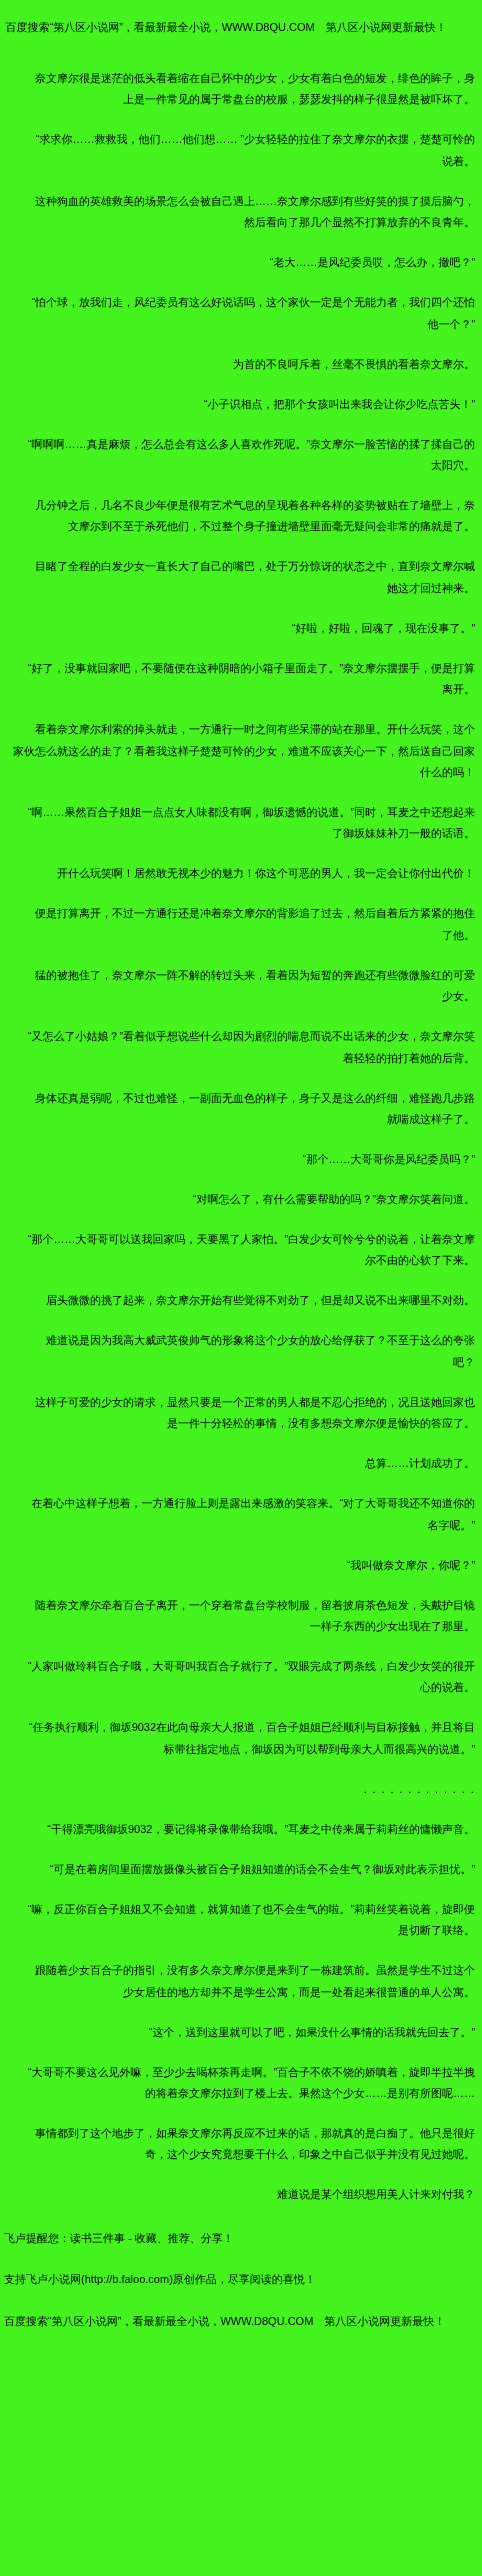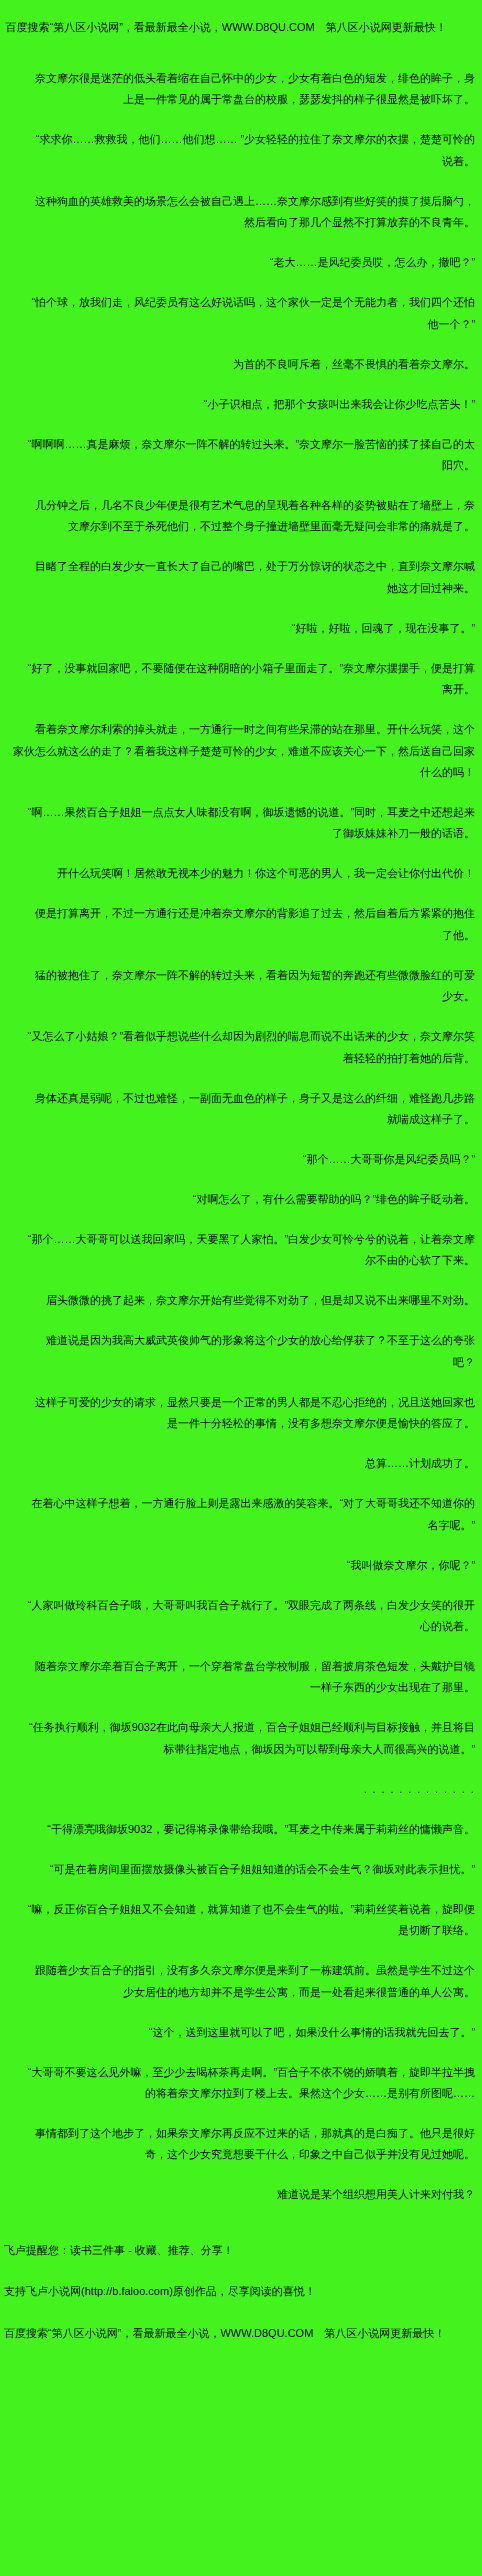--- a/index.html
+++ b/index.html
@@ -28,21 +28,21 @@
   .novel-body p {
     margin: 0 0 18.6px 0;
     text-indent: 2em;
     word-break: break-all;
     text-align: right;
   }
   .dots-line {
     letter-spacing: 1.4px;
   }
   .footer {
-    margin-top: 34px;
+    margin-top: 22px;
   }
   .footer .footer-line {
     margin: 0 0 20px 0;
     text-indent: 0;
     word-break: break-all;
   }
 </style>
 </head>
 <body style="background: rgb(68, 242, 30); color: rgb(0, 0, 0);">
 
@@ -51,43 +51,43 @@
   <div class="promo-header">百度搜索“第八区小说网”，看最新最全小说，WWW.D8QU.COM　第八区小说网更新最快！</div>
 
   <div class="novel-body">
       <p>奈文摩尔很是迷茫的低头看着缩在自己怀中的少女，少女有着白色的短发，绯色的眸子，身上是一件常见的属于常盘台的校服，瑟瑟发抖的样子很显然是被吓坏了。</p>
       <p>“求求你……救救我，他们……他们想…… ”少女轻轻的拉住了奈文摩尔的衣摆，楚楚可怜的说着。</p>
       <p>这种狗血的英雄救美的场景怎么会被自己遇上……奈文摩尔感到有些好笑的摸了摸后脑勺，然后看向了那几个显然不打算放弃的不良青年。</p>
       <p>“老大……是风纪委员哎，怎么办，撤吧？”</p>
       <p>“怕个球，放我们走，风纪委员有这么好说话吗，这个家伙一定是个无能力者，我们四个还怕他一个？”</p>
       <p>为首的不良呵斥着，丝毫不畏惧的看着奈文摩尔。</p>
       <p>“小子识相点，把那个女孩叫出来我会让你少吃点苦头！”</p>
-      <p>“啊啊啊……真是麻烦，奈文摩尔一阵不解的转过头来。”奈文摩尔一脸苦恼的揉了揉自己的太阳穴。</p>
+      <p>“啊啊啊……真是麻烦，怎么总会有这么多人喜欢作死呢。”奈文摩尔一脸苦恼的揉了揉自己的太阳穴。</p>
       <p>几分钟之后，几名不良少年便是很有艺术气息的呈现着各种各样的姿势被贴在了墙壁上，奈文摩尔到不至于杀死他们，不过整个身子撞进墙壁里面毫无疑问会非常的痛就是了。</p>
       <p>目睹了全程的白发少女一直长大了自己的嘴巴，处于万分惊讶的状态之中，直到奈文摩尔喊她这才回过神来。</p>
       <p>“好啦，好啦，回魂了，现在没事了。”</p>
       <p>“好了，没事就回家吧，不要随便在这种阴暗的小箱子里面走了。”奈文摩尔摆摆手，便是打算离开。</p>
       <p>看着奈文摩尔利索的掉头就走，一方通行一时之间有些呆滞的站在那里。开什么玩笑，这个家伙怎么就这么的走了？看着我这样子楚楚可怜的少女，难道不应该关心一下，然后送自己回家什么的吗！</p>
       <p>“啊……果然百合子姐姐一点点女人味都没有啊，御坂遗憾的说道。”同时，耳麦之中还想起来了御坂妹妹补刀一般的话语。</p>
       <p>开什么玩笑啊！居然敢无视本少的魅力！你这个可恶的男人，我一定会让你付出代价！</p>
       <p>便是打算离开，不过一方通行还是冲着奈文摩尔的背影追了过去，然后自着后方紧紧的抱住了他。</p>
       <p>猛的被抱住了，奈文摩尔一阵不解的转过头来，看着因为短暂的奔跑还有些微微脸红的可爱少女。</p>
       <p>“又怎么了小姑娘？”看着似乎想说些什么却因为剧烈的喘息而说不出话来的少女，奈文摩尔笑着轻轻的拍打着她的后背。</p>
       <p>身体还真是弱呢，不过也难怪，一副面无血色的样子，身子又是这么的纤细，难怪跑几步路就喘成这样子了。</p>
       <p>“那个……大哥哥你是风纪委员吗？”</p>
-      <p>“对啊怎么了，有什么需要帮助的吗？”绯色的眸子眨动着。</p>
+      <p>“对啊怎么了，有什么需要帮助的吗？”奈文摩尔笑着问道。</p>
       <p>“那个……大哥哥可以送我回家吗，天要黑了人家怕。”白发少女可怜兮兮的说着，让着奈文摩尔不由的心软了下来。</p>
       <p>眉头微微的挑了起来，奈文摩尔开始有些觉得不对劲了，但是却又说不出来哪里不对劲。</p>
       <p>难道说是因为我高大威武英俊帅气的形象将这个少女的放心给俘获了？不至于这么的夸张吧？</p>
       <p>这样子可爱的少女的请求，显然只要是一个正常的男人都是不忍心拒绝的，况且送她回家也是一件十分轻松的事情，没有多想奈文摩尔便是愉快的答应了。</p>
       <p>总算……计划成功了。</p>
       <p>在着心中这样子想着，一方通行脸上则是露出来感激的笑容来。“对了大哥哥我还不知道你的名字呢。”</p>
       <p>“我叫做奈文摩尔，你呢？”</p>
+      <p>随着奈文摩尔牵着百合子离开，一个穿着常盘台学校制服，留着披肩茶色短发，头戴护目镜一样子东西的少女出现在了那里。</p>
       <p>“人家叫做玲科百合子哦，大哥哥叫我百合子就行了。”双眼完成了两条线，白发少女笑的很开心的说着。</p>
-      <p>随着奈文摩尔牵着百合子离开，一个穿着常盘台学校制服，留着披肩茶色短发，头戴护目镜一样子东西的少女出现在了那里。</p>
       <p>“任务执行顺利，御坂9032在此向母亲大人报道，百合子姐姐已经顺利与目标接触，并且将目标带往指定地点，御坂因为可以帮到母亲大人而很高兴的说道。”</p>
       <p class="dots-line">. . . . . . . .  . .  . . .</p>
       <p>“干得漂亮哦御坂9032，要记得将录像带给我哦。”耳麦之中传来属于莉莉丝的慵懒声音。</p>
       <p>“可是在着房间里面摆放摄像头被百合子姐姐知道的话会不会生气？御坂对此表示担忧。”</p>
       <p>“嘛，反正你百合子姐姐又不会知道，就算知道了也不会生气的啦。”莉莉丝笑着说着，旋即便是切断了联络。</p>
       <p>跟随着少女百合子的指引，没有多久奈文摩尔便是来到了一栋建筑前。虽然是学生不过这个少女居住的地方却并不是学生公寓，而是一处看起来很普通的单人公寓。</p>
       <p>“这个，送到这里就可以了吧，如果没什么事情的话我就先回去了。”</p>
       <p>“大哥哥不要这么见外嘛，至少少去喝杯茶再走啊。”百合子不依不饶的娇嗔着，旋即半拉半拽的将着奈文摩尔拉到了楼上去。果然这个少女……是别有所图呢……</p>
       <p>事情都到了这个地步了，如果奈文摩尔再反应不过来的话，那就真的是白痴了。他只是很好奇，这个少女究竟想要干什么，印象之中自己似乎并没有见过她呢。</p>
       <p>难道说是某个组织想用美人计来对付我？</p>

